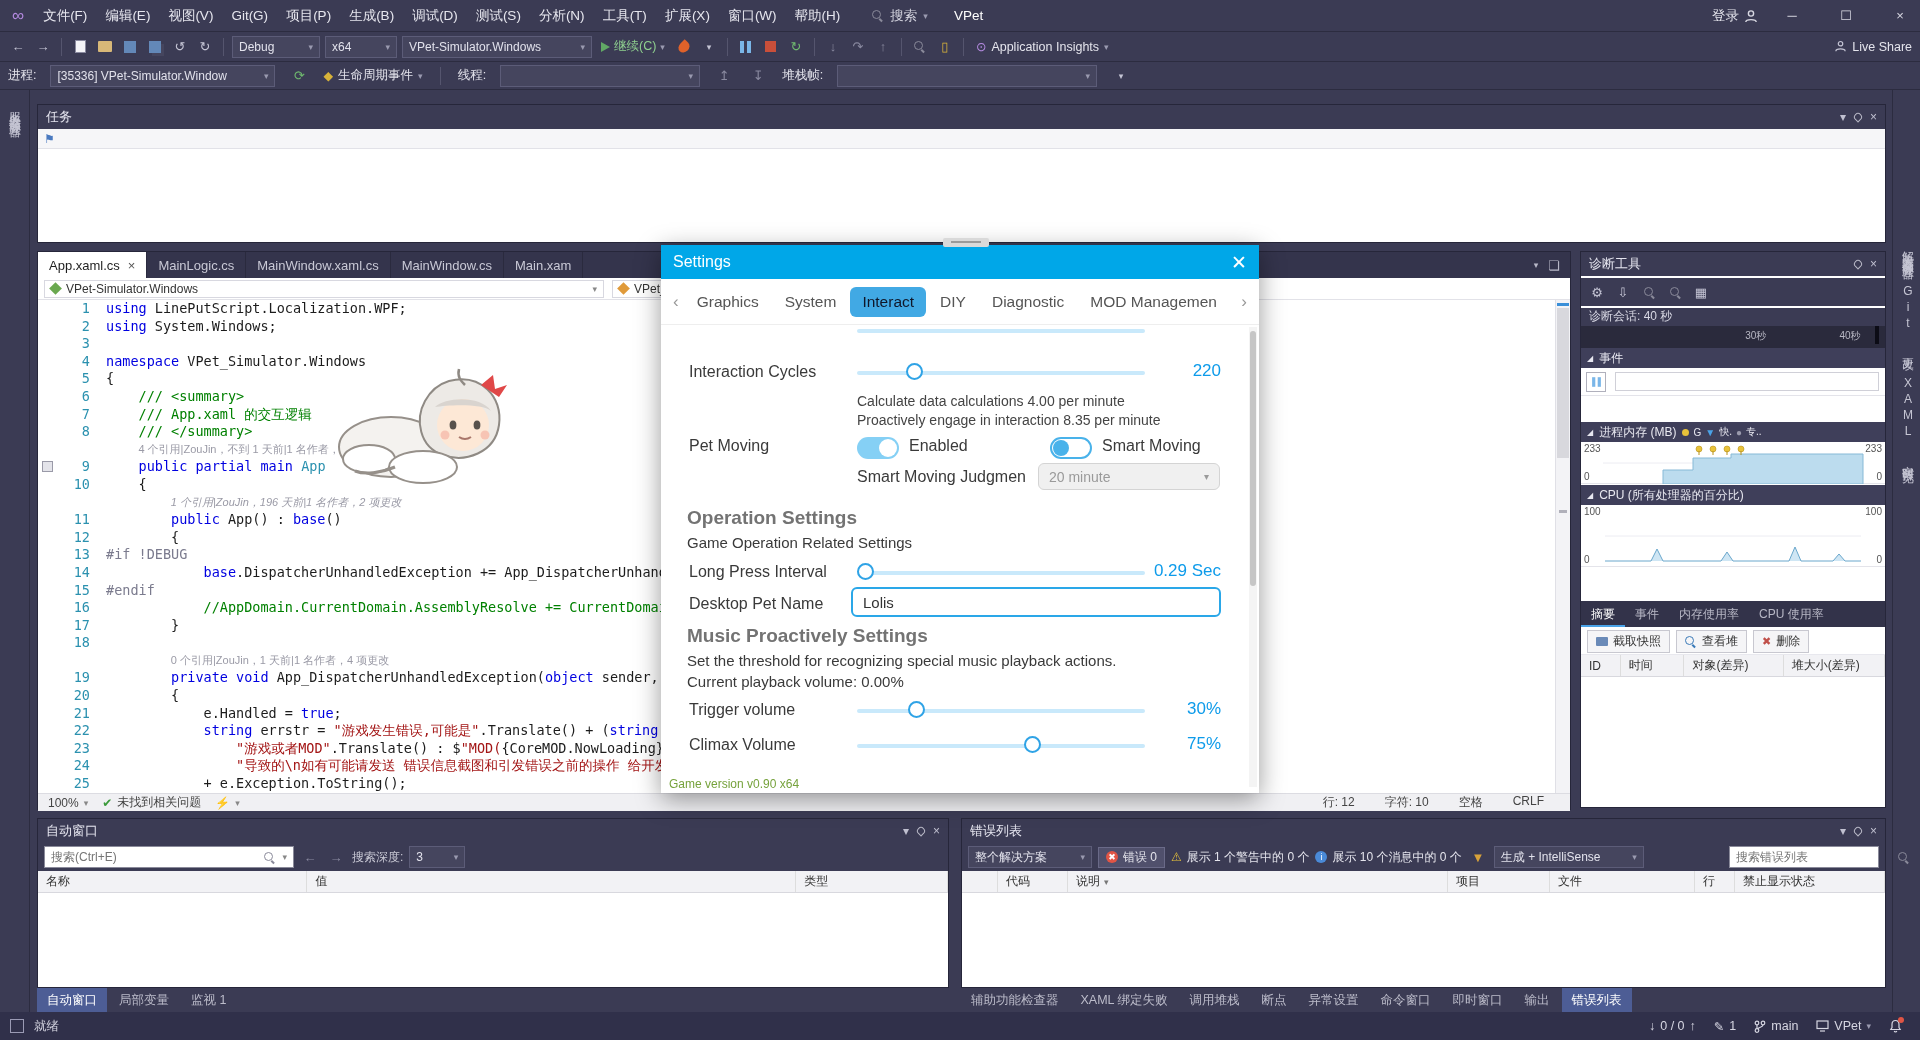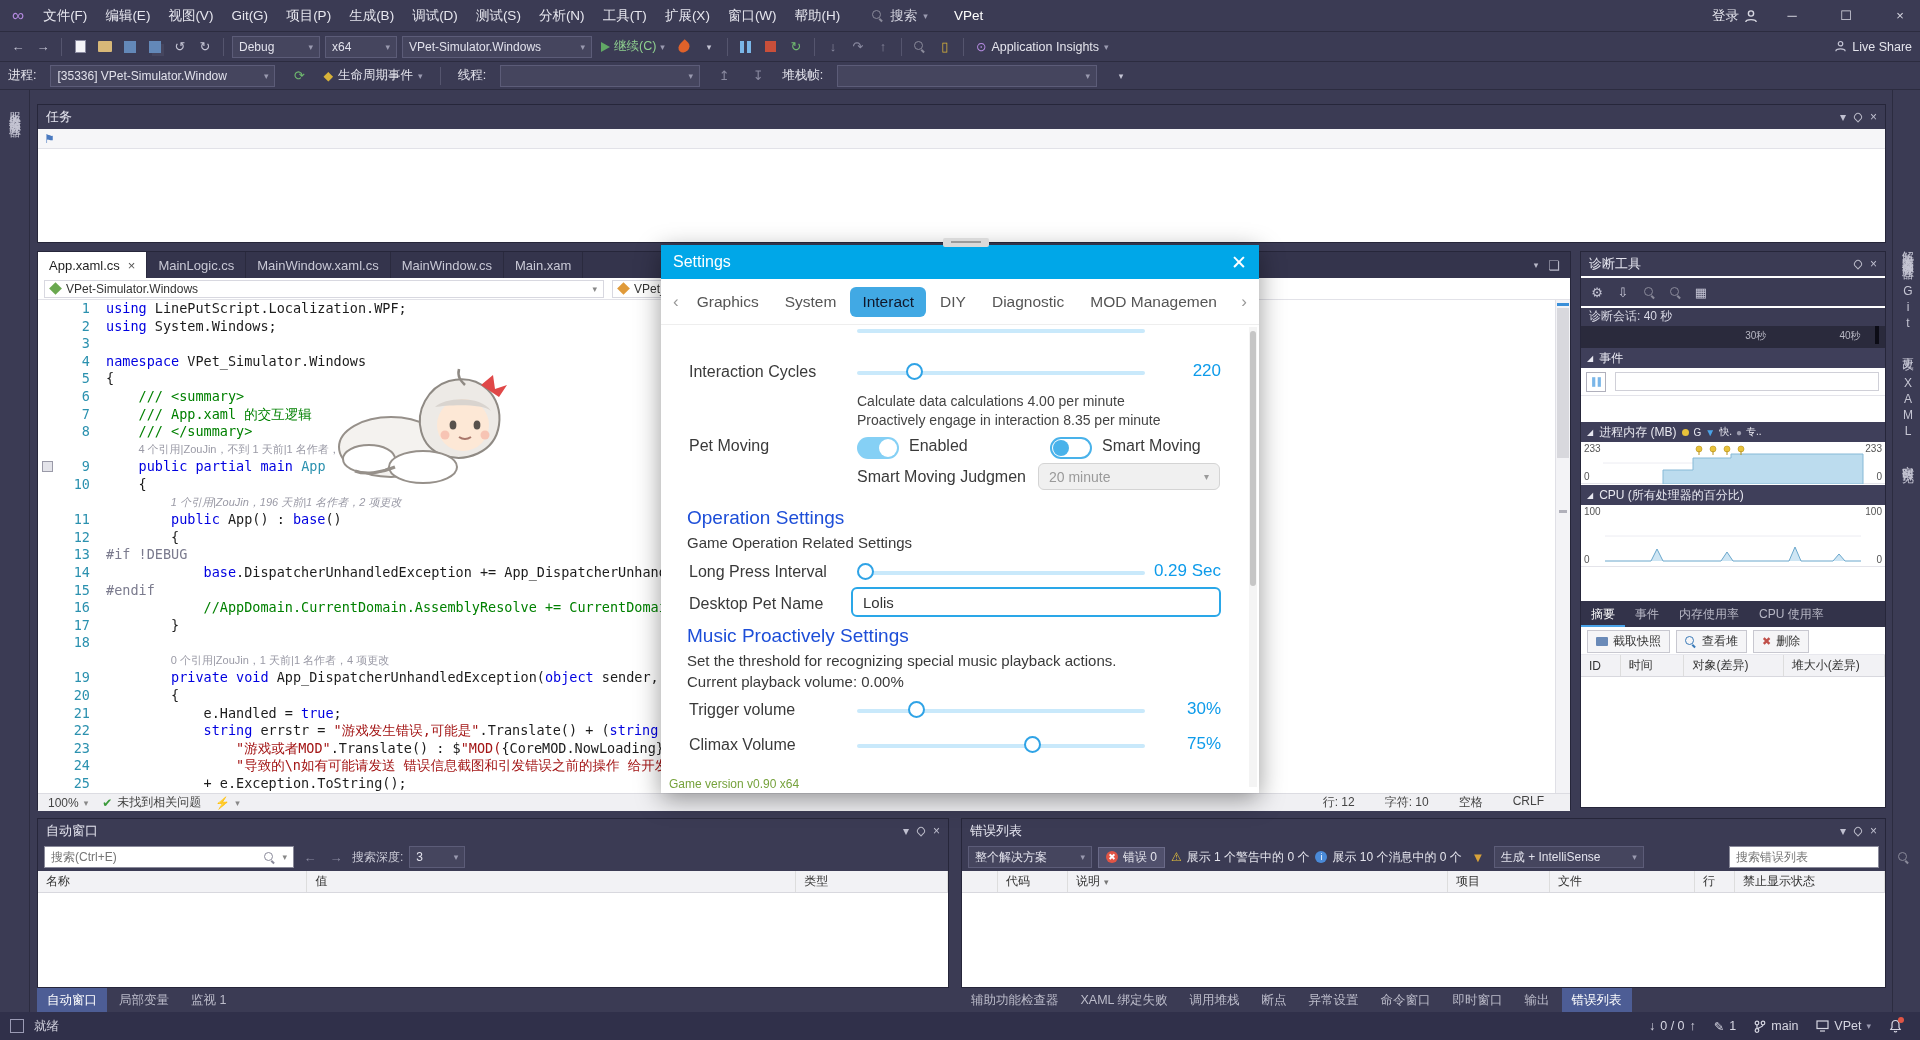--- a/index.html
+++ b/index.html
@@ -87,21 +87,21 @@
   #set-grip{position:absolute;left:282px;top:-7px;width:46px;height:9px;background:#d9d9d9;border-radius:2px}
   #set-grip::after{content:"";position:absolute;left:8px;top:3px;right:8px;height:2px;background:#9a9a9a}
   #set-title{height:34px;background:#00a7e8;display:flex;align-items:center;padding:0 12px;color:#fff;font-size:16px}
   #set-close{margin-left:auto;font-size:19px;color:#fff}
   #set-tabs{height:46px;display:flex;align-items:center;padding:0 8px;gap:2px;border-bottom:1px solid #eee;color:#555}
   .chev{color:#999;font-size:17px;padding:0 4px}
   .set-tab{padding:6px 12px;font-size:15.5px;border-radius:6px;white-space:nowrap;cursor:default}
   .set-tab.active{background:#41a9e4;color:#0f172a}
   #set-content{position:relative;height:468px;overflow:hidden;font-size:16px;color:#3a3a3a}
   .srow{position:absolute;white-space:nowrap}
-  .shead{font-size:19px;font-weight:400;color:#1d4ed8}
+  .shead{font-size:19px;font-weight:700;color:#737373}
   .sinfo{font-size:14px;color:#444}
   .sval{position:absolute;left:460px;width:100px;text-align:right;color:#0d9bea;font-size:17px}
   .sld{position:absolute;width:288px;height:18px;--pct:50%}
   .sld .track{position:absolute;left:0;right:0;top:8px;height:4px;background:#c9e9fb;border-radius:2px}
   .sld .thumb{position:absolute;top:0;left:calc(var(--pct) - 9px);width:17px;height:17px;background:#fff;
     border:2.5px solid #2fa3e6;border-radius:50%}
   .tgl{position:absolute;width:42px;height:22px;border-radius:11px}
   .tgl.on{background:#85d0f5}
   .tgl.on .knob{position:absolute;right:2px;top:2px;width:18px;height:18px;border-radius:50%;background:#fff}
   .tgl.off{background:#fff;border:2px solid #49b2ea}

